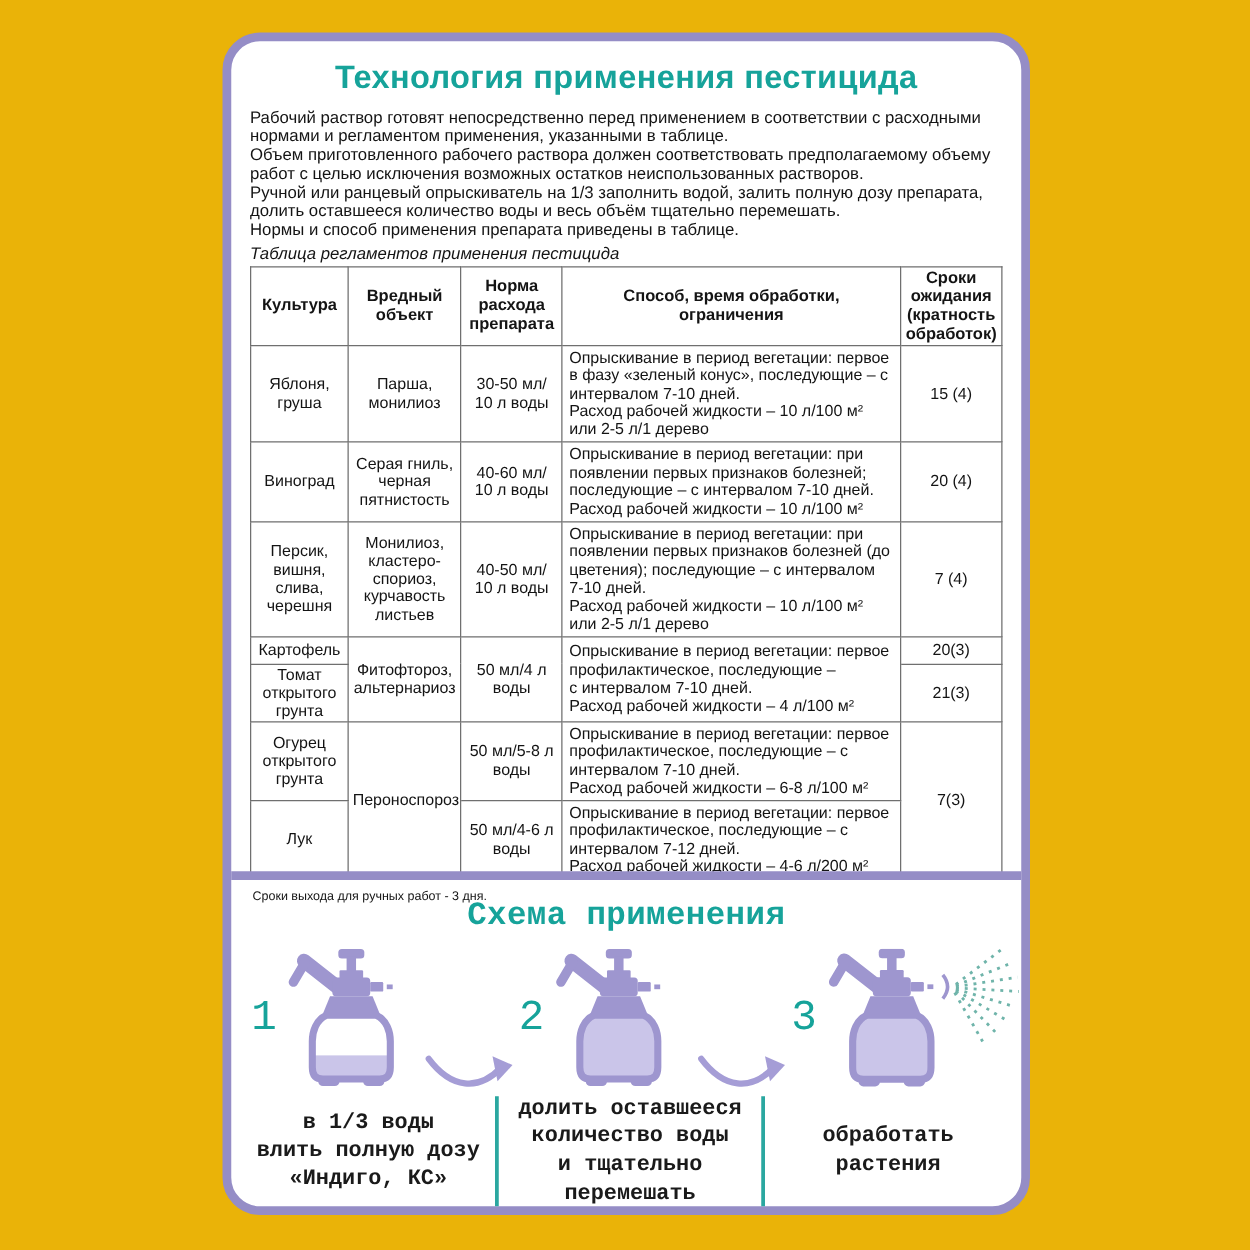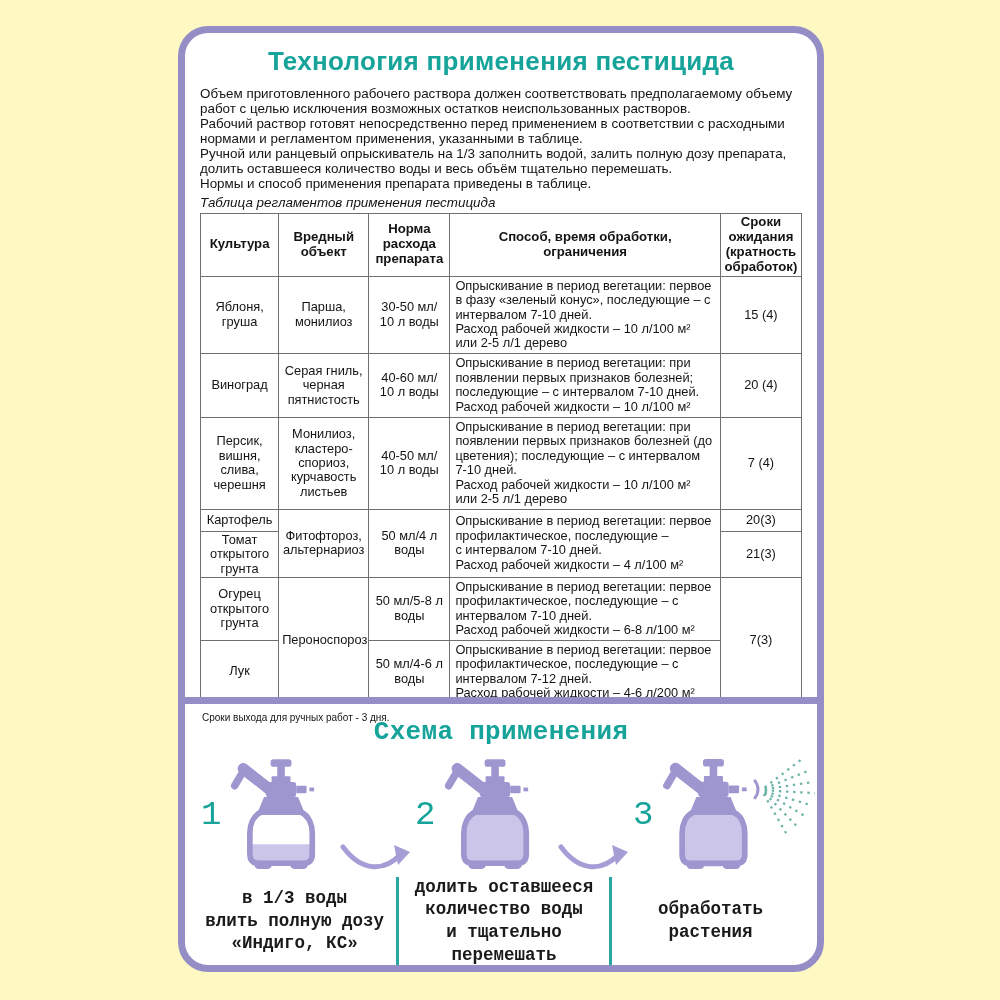--- a/index.html
+++ b/index.html
@@ -1,16 +1,16 @@
 <!DOCTYPE html>
 <html><head>
 <meta charset="utf-8">
 <style>
   html,body{margin:0;padding:0;background:#ffffff;}
-  .page{position:relative;width:1000px;height:1000px;background:#fef9c3;overflow:hidden;
+  .page{position:relative;width:1000px;height:1000px;background:#eab308;overflow:hidden;
         font-family:"Liberation Sans", sans-serif;color:#141414;}
   .panel{position:absolute;left:178px;top:26px;width:646px;height:946px;box-sizing:border-box;
          border:7px solid #958dc6;border-radius:30px;background:#fff;}
   
   .sec1{position:absolute;left:0;top:0;width:100%;box-sizing:border-box;padding:6px 15px 0 15px;}
   .title{margin:7px 0 9px;text-align:center;color:#16a39a;font-size:26px;font-weight:bold;letter-spacing:.3px;}
   .intro p{margin:0;font-size:13.4px;line-height:1.12;}
   .tbl-caption{font-style:italic;font-size:13.4px;text-align:left;margin:4px 1px 3px 0;}
   table{width:100%;border-collapse:collapse;table-layout:fixed;}
   th,td{border:1.5px solid #6f6f6f;font-size:12.8px;line-height:1.13;padding:1px 3px;
@@ -42,22 +42,22 @@
 </head>
 <body>
 
 <div class="page">
   <div class="panel">
 
     <section class="sec1">
       <h1 class="title">Технология применения пестицида</h1>
 
       <div class="intro">
+        <p>Рабочий раствор готовят непосредственно перед применением в соответствии с расходными нормами и регламентом применения, указанными в таблице.</p>
         <p>Объем приготовленного рабочего раствора должен соответствовать предполагаемому объему работ с целью исключения возможных остатков неиспользованных растворов.</p>
-        <p>Рабочий раствор готовят непосредственно перед применением в соответствии с расходными нормами и регламентом применения, указанными в таблице.</p>
         <p>Ручной или ранцевый опрыскиватель на 1/3 заполнить водой, залить полную дозу препарата, долить оставшееся количество воды и весь объём тщательно перемешать.</p>
         <p>Нормы и способ применения препарата приведены в таблице.</p>
       </div>
 
       <div class="tbl-caption">Таблица регламентов применения пестицида</div>
 
       <table>
         <colgroup>
           <col style="width:13%">
             <col style="width:15%">

